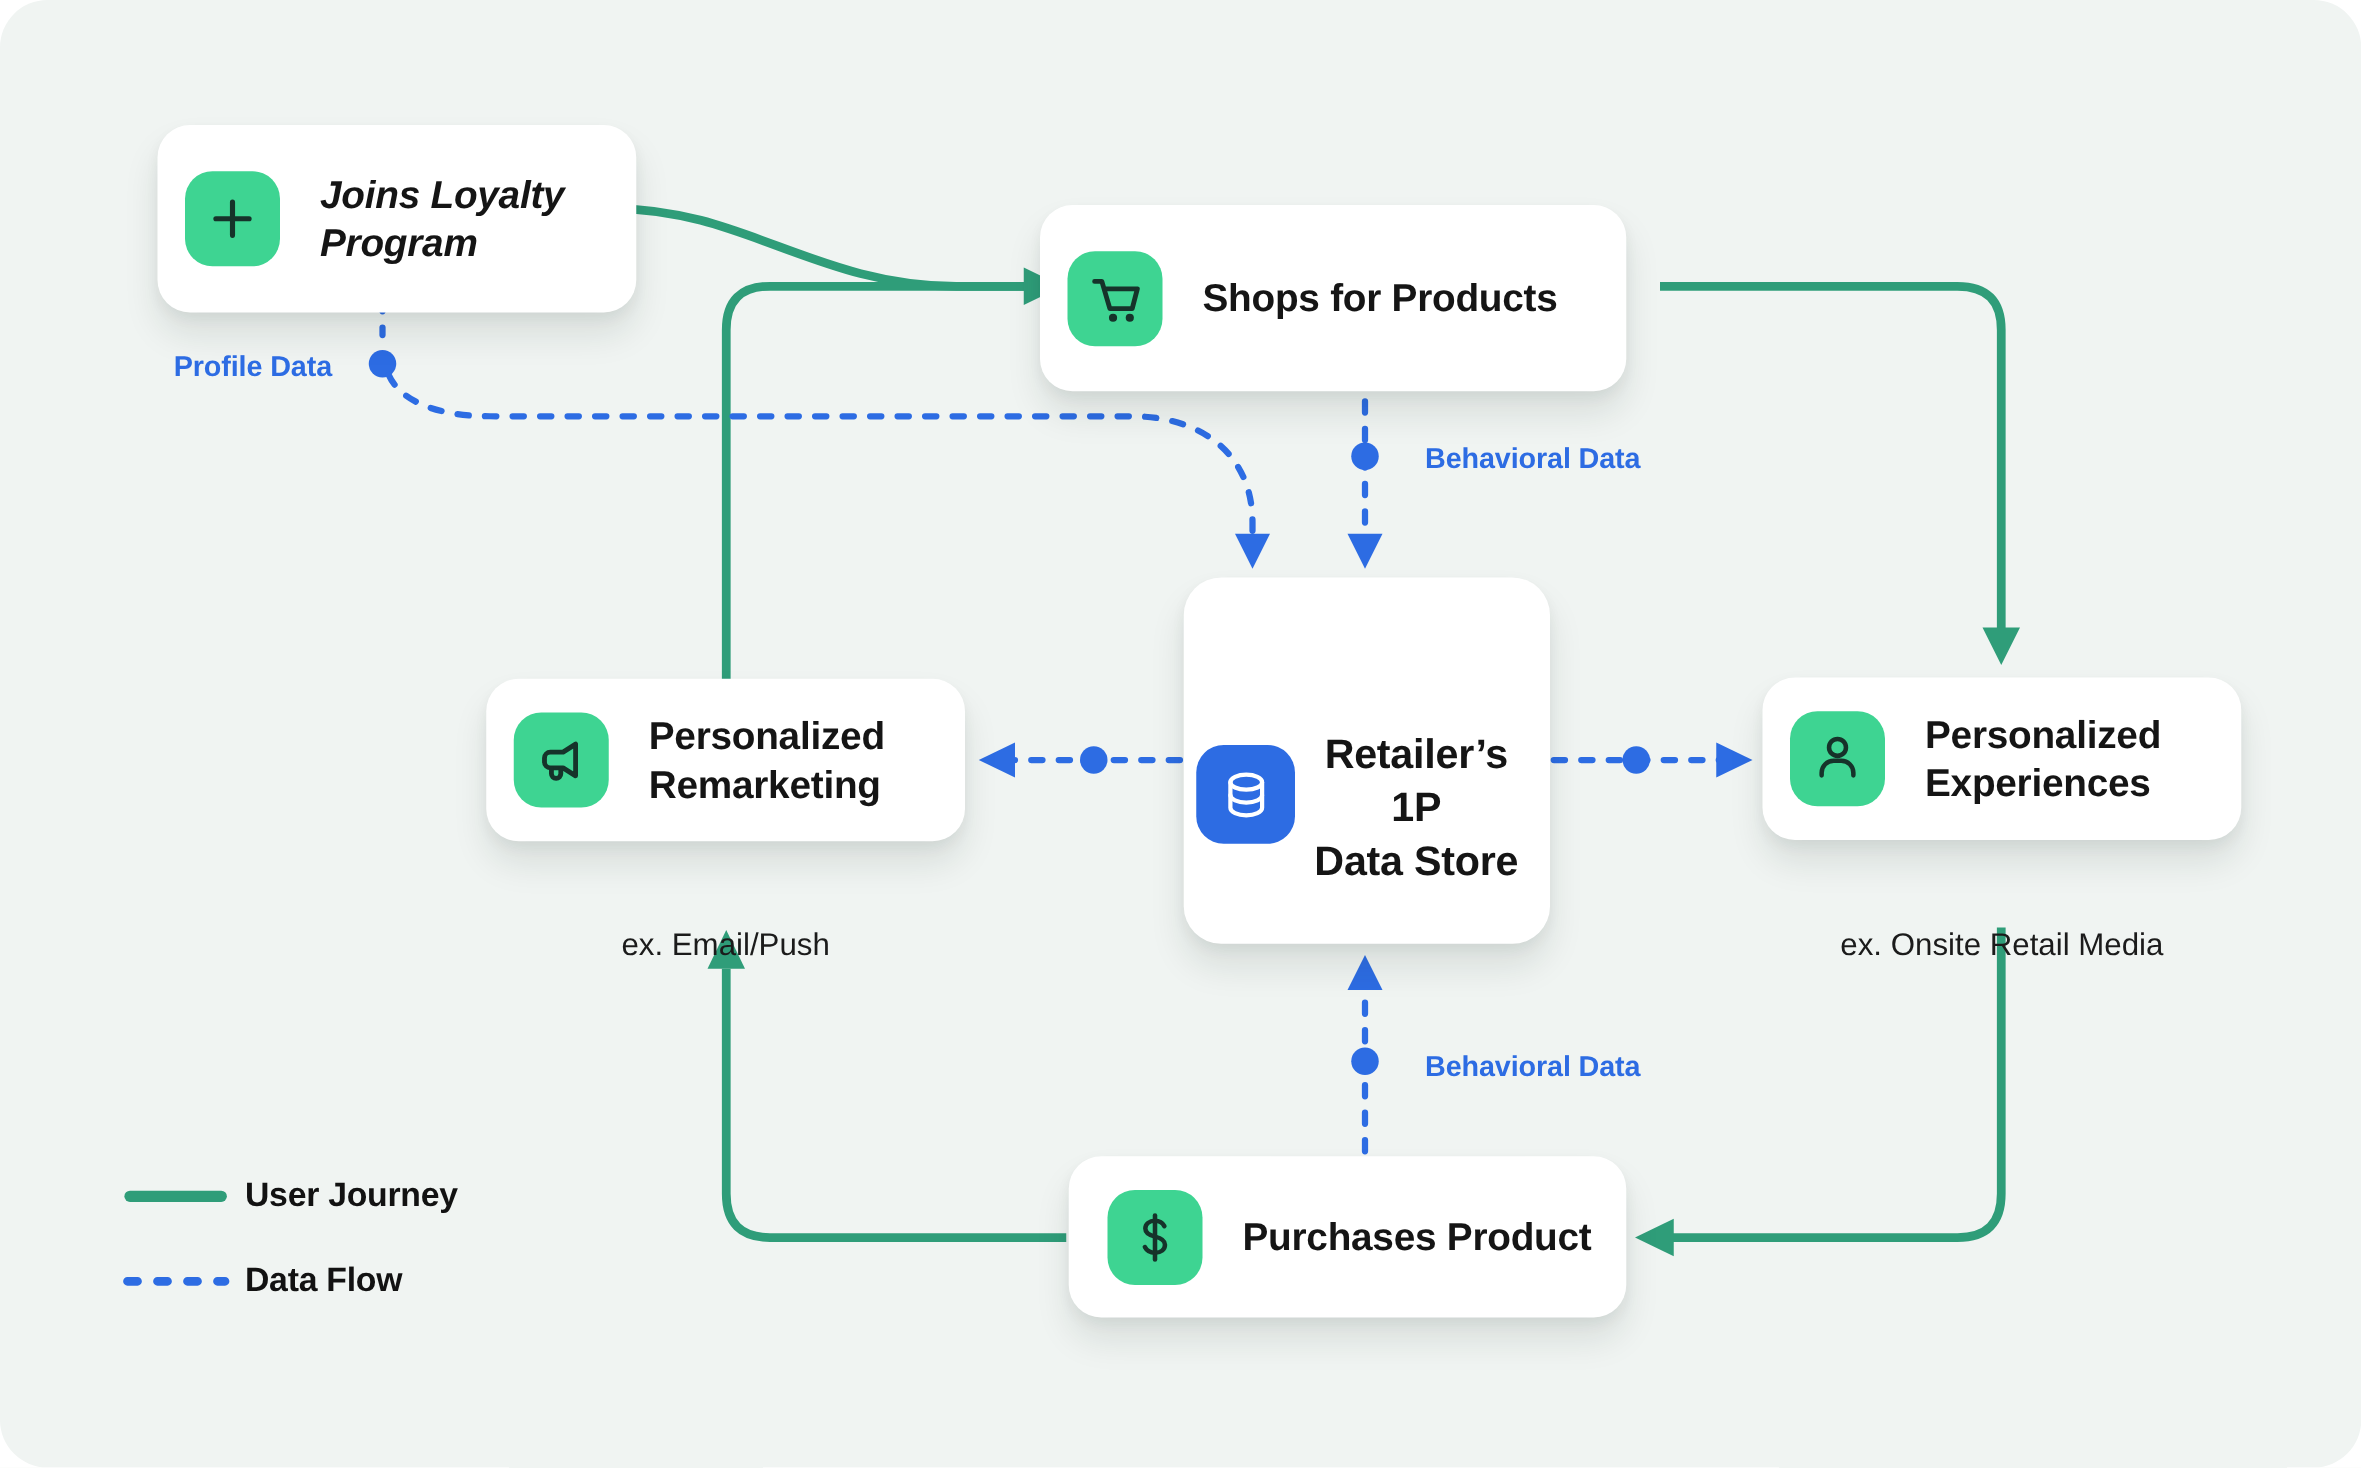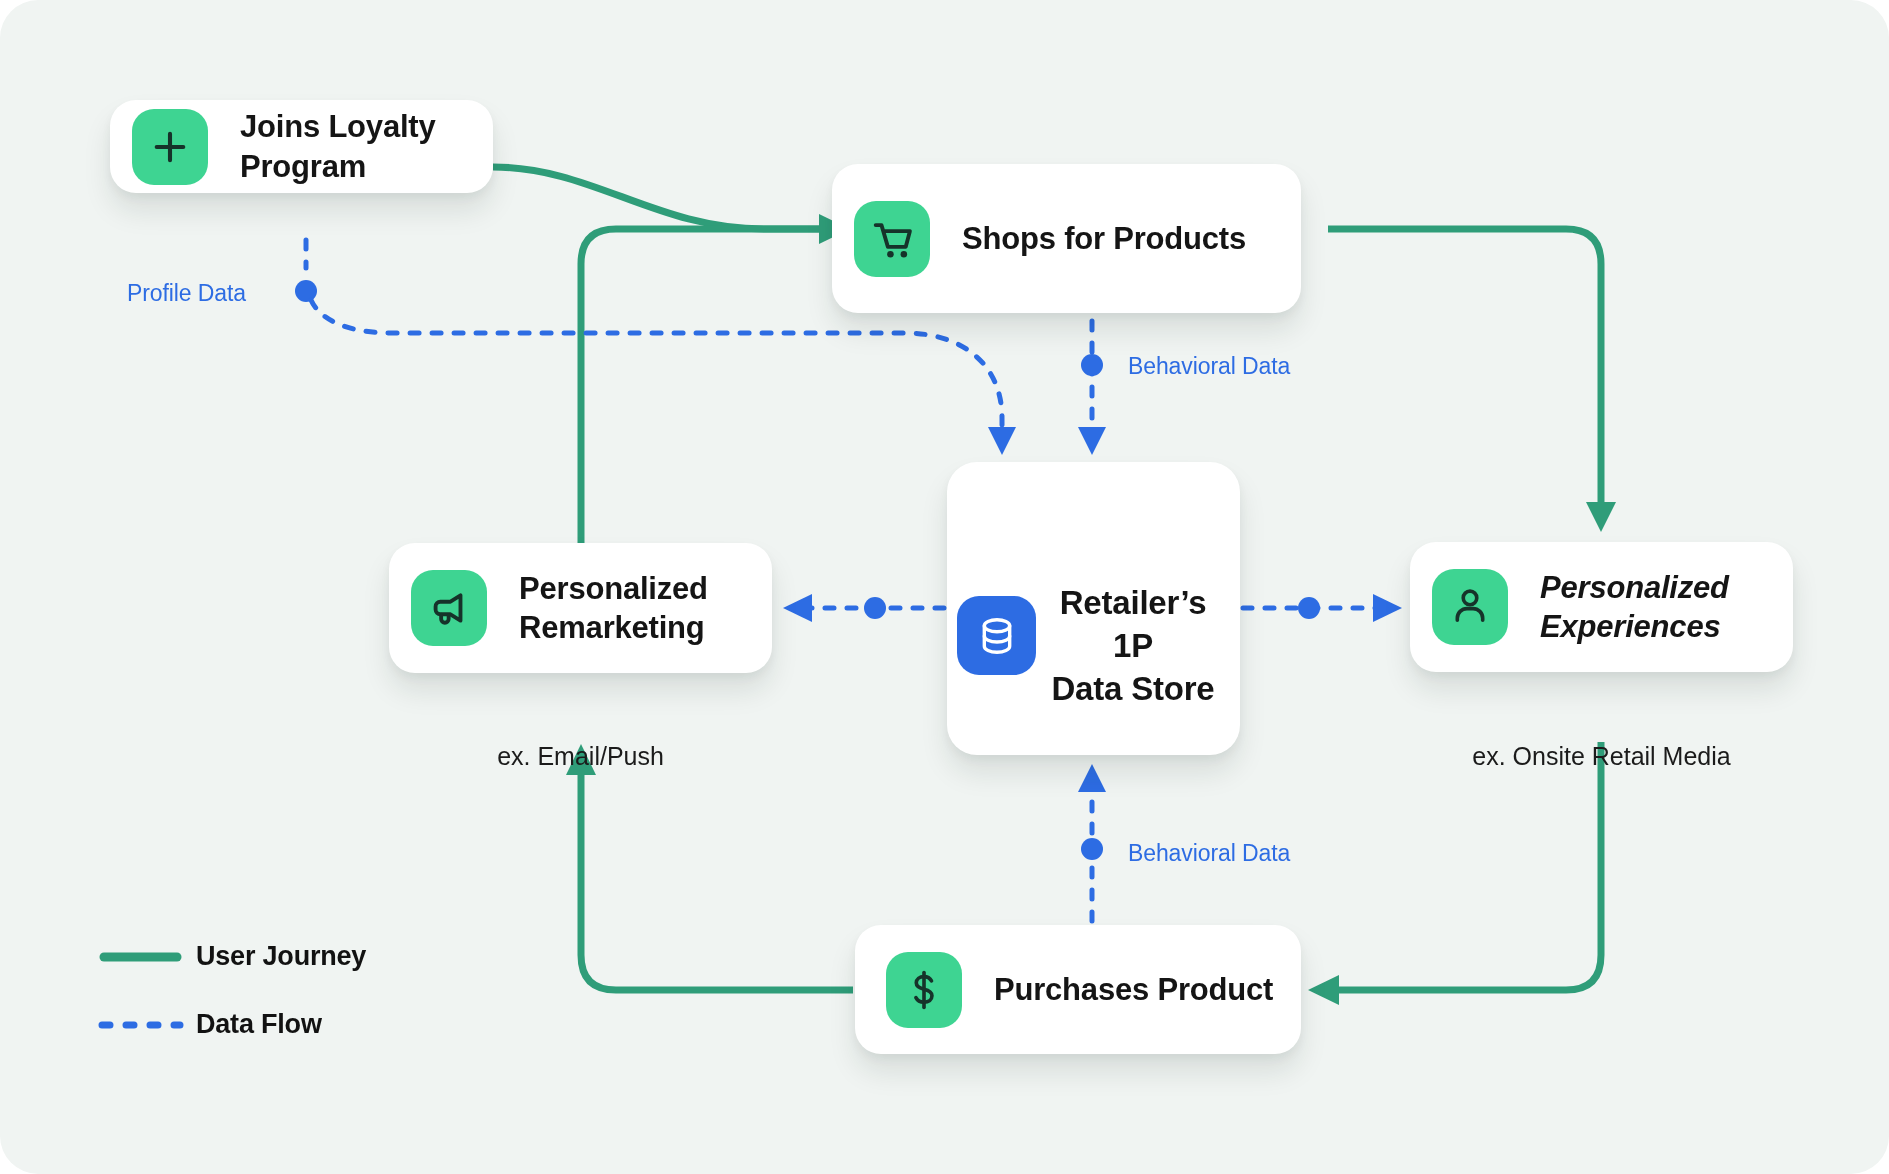--- a/index.html
+++ b/index.html
@@ -36,36 +36,36 @@
   }
   .icon-tile svg{width:58px;height:58px;display:block;}
   .icon-tile.blue{background:var(--blue,#2d6ce3);width:79px;height:79px;}
 
   .node.center{
     left:947px;top:462px;width:293px;height:293px;border-radius:30px;
     flex-direction:row;justify-content:flex-start;gap:0;padding:54px 10px 0 10px;
   }
   .node.center .node-title{font-size:33px;text-align:center;margin-top:22px;line-height:1.3;}
 
-  .n-loyalty{left:110px;top:100px;width:383px;height:93px;}
+  .n-loyalty{left:126px;top:100px;width:383px;height:150px;font-style:italic;}
   .n-shops{left:832px;top:164px;width:469px;height:149px;}
   .n-remarketing{left:389px;top:543px;width:383px;height:130px;}
-  .n-experiences{left:1410px;top:542px;width:383px;height:130px;font-style:italic;}
+  .n-experiences{left:1410px;top:542px;width:383px;height:130px;}
   .n-purchases{left:855px;top:925px;width:446px;height:129px;padding-left:31px;}
 
   .sub-label{
     position:absolute;z-index:2;font-size:25px;font-weight:400;
     color:#1b1b1b;text-align:center;margin-top:48px;
   }
   .sub-remarketing{left:389px;top:694px;width:383px;}
   .sub-experiences{left:1410px;top:694px;width:383px;}
 
   .flow-label{
-    position:absolute;z-index:2;font-size:23px;font-weight:400;
-    color:var(--blue,#2d6ce3);letter-spacing:-.1px;
+    position:absolute;z-index:2;font-size:23px;font-weight:700;
+    color:var(--blue,#2d6ce3);letter-spacing:-.1px;margin-left:12px;
   }
   .l-profile{left:127px;top:280px;}
   .l-behav-top{left:1128px;top:353px;}
   .l-behav-bottom{left:1128px;top:840px;}
 
   .legend-label{
     position:absolute;z-index:2;font-size:27px;font-weight:700;
     color:#121212;letter-spacing:-.2px;text-align:right;
   }
   .leg-journey{left:196px;top:941px;}

